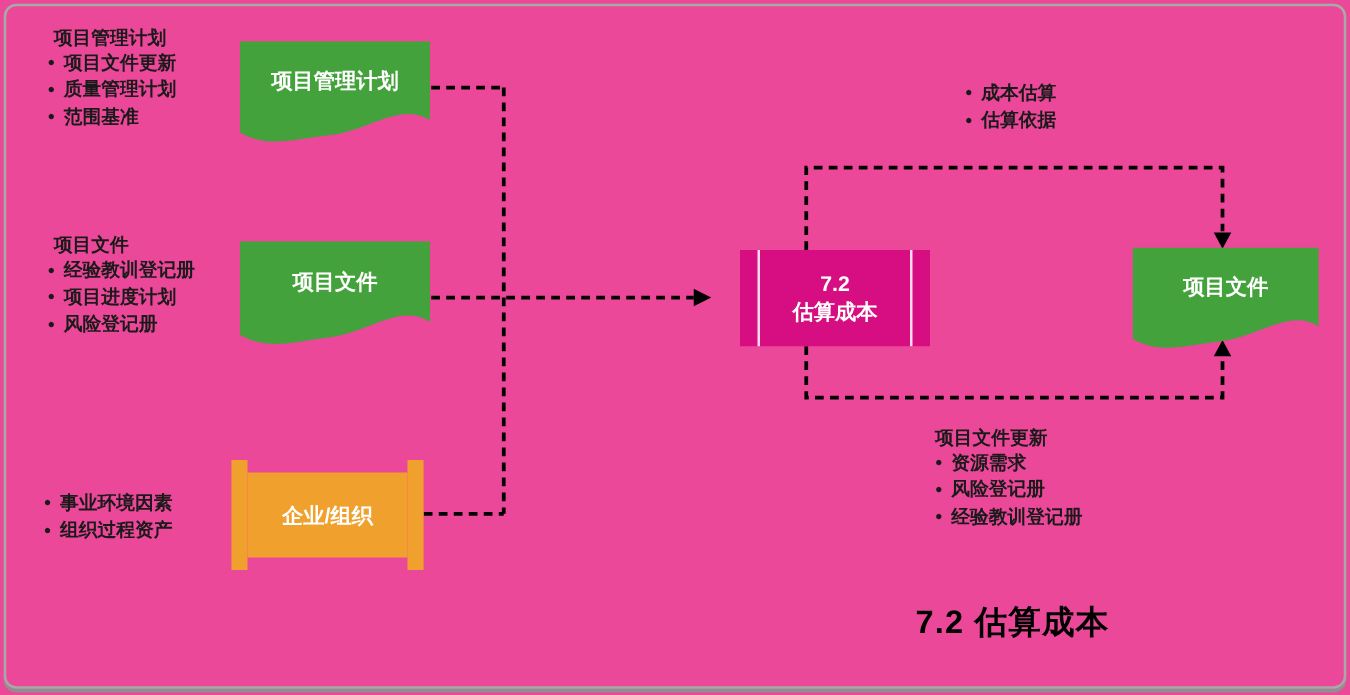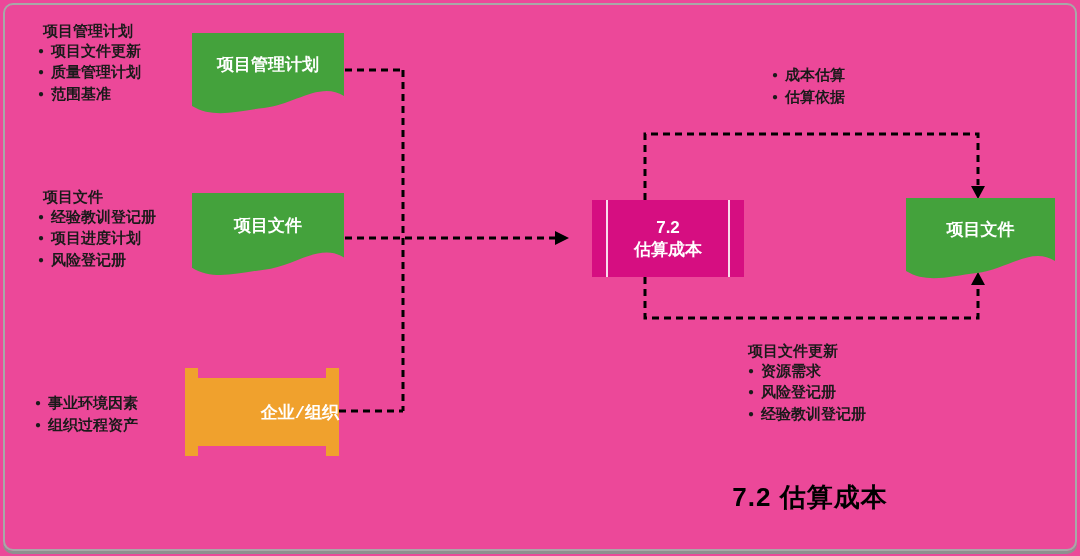--- a/index.html
+++ b/index.html
@@ -14,21 +14,21 @@
   .tblock{position:absolute;color:#1a1a1a;font-size:15px;font-weight:700;line-height:19.5px;white-space:nowrap;}
   .tblock .hd{padding-left:5px;}
   .tblock .li::before{content:"●";font-size:10px;position:relative;top:-2px;margin-right:7px;}
 
   
   .doc{position:absolute;display:flex;align-items:center;justify-content:center;}
   .doc svg{position:absolute;left:0;top:0;width:100%;height:100%;}
   .shape-label{position:relative;z-index:2;color:#ffffff;font-size:17px;font-weight:700;padding-bottom:22px;white-space:nowrap;}
 
   
-  .scroll{position:absolute;display:flex;align-items:center;justify-content:flex-end;font-family:Liberation Mono, monospace;}
+  .scroll{position:absolute;display:flex;align-items:center;justify-content:center;}
   .scroll svg{position:absolute;left:0;top:0;width:100%;height:100%;}
   .scroll .shape-label{padding-bottom:0;}
 
   
   .process{position:absolute;display:flex;flex-direction:column;align-items:center;justify-content:center;
            color:#ffffff;font-weight:700;font-size:17px;line-height:22px;text-align:right;margin-left:23px;}
   .process .vline{position:absolute;top:0;bottom:0;width:2px;background:rgba(255,255,255,.85);}
   .process .vline.l{left:14px;} .process .vline.r{right:14px;}
 
   .caption{position:absolute;left:610px;top:480px;width:400px;text-align:center;

